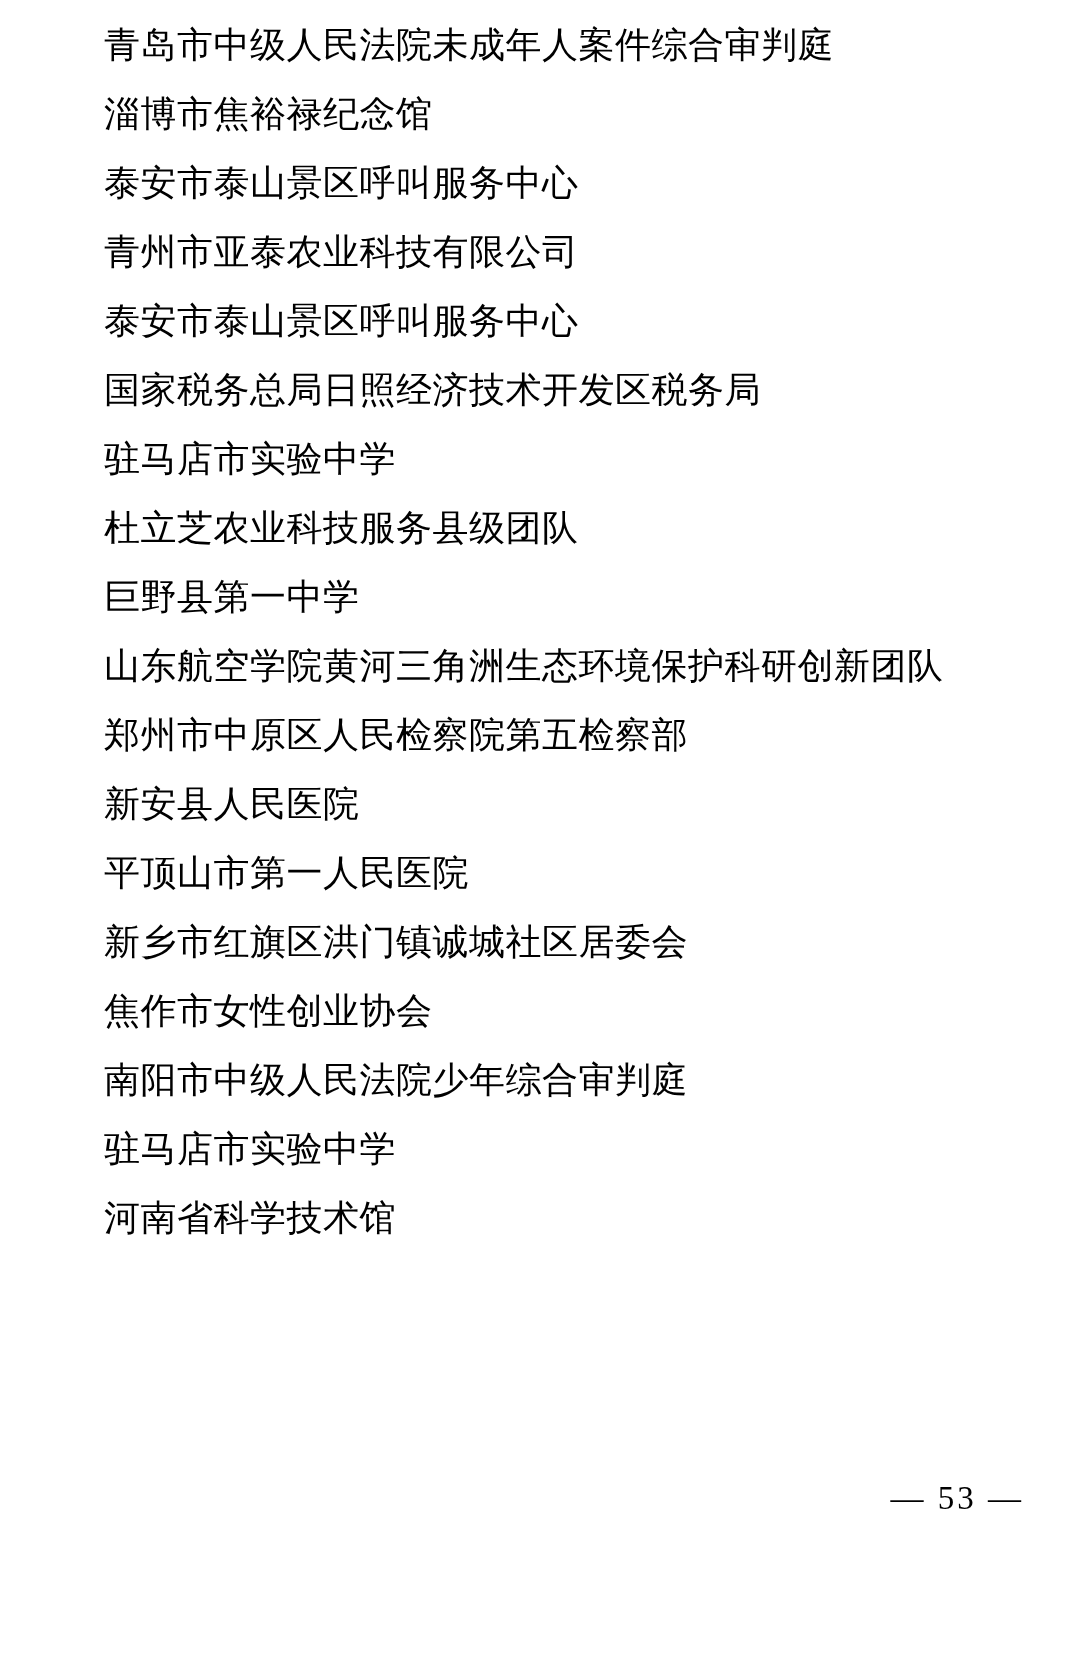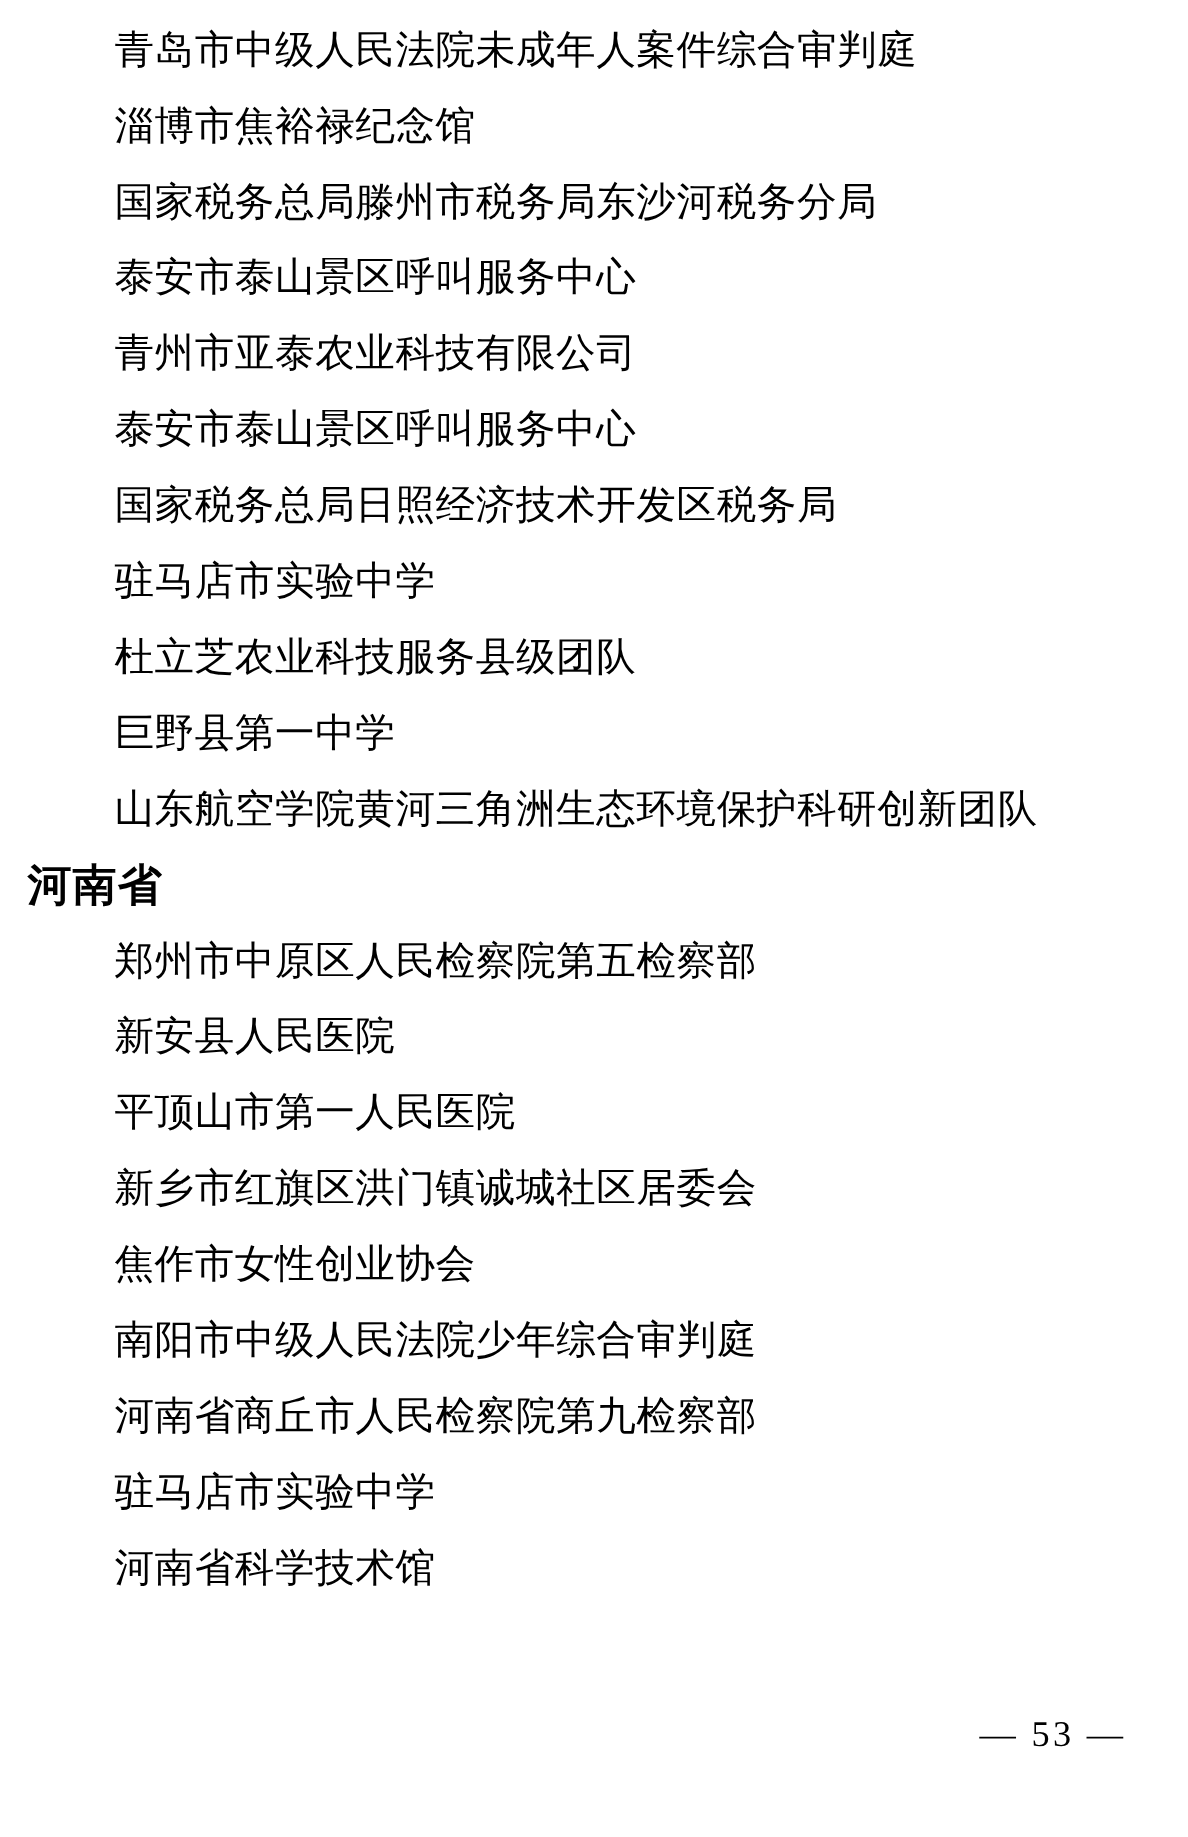--- a/index.html
+++ b/index.html
@@ -27,57 +27,54 @@
   }
   .province-header {
     padding-left: 25px;
     font-size: 40px;
     font-weight: 700;
     font-family: "Liberation Sans", "DejaVu Sans", sans-serif;
     letter-spacing: 1px;
   }
   .page-number {
     position: absolute;
-    top: 1559px;
+    top: 1480px;
     right: 56px;
     font-size: 33px;
     letter-spacing: 3px;
     font-family: "Liberation Serif", "DejaVu Serif", serif;
   }
 </style>
 </head>
 <body>
 
 <div class="page">
   <main class="doc">
 
     <section>
       <div class="line item">青岛市中级人民法院未成年人案件综合审判庭</div>
       <div class="line item">淄博市焦裕禄纪念馆</div>
-      <div class="line item">国家税务总局滕州市税务局东沙河税务分局</div>
       <div class="line item">泰安市泰山景区呼叫服务中心</div>
       <div class="line item">青州市亚泰农业科技有限公司</div>
       <div class="line item">泰安市泰山景区呼叫服务中心</div>
       <div class="line item">国家税务总局日照经济技术开发区税务局</div>
       <div class="line item">驻马店市实验中学</div>
       <div class="line item">杜立芝农业科技服务县级团队</div>
       <div class="line item">巨野县第一中学</div>
       <div class="line item">山东航空学院黄河三角洲生态环境保护科研创新团队</div>
     </section>
 
-    <h2 class="line province-header" style="margin:0;">河南省</h2>
 
     <section>
       <div class="line item">郑州市中原区人民检察院第五检察部</div>
       <div class="line item">新安县人民医院</div>
       <div class="line item">平顶山市第一人民医院</div>
       <div class="line item">新乡市红旗区洪门镇诚城社区居委会</div>
       <div class="line item">焦作市女性创业协会</div>
       <div class="line item">南阳市中级人民法院少年综合审判庭</div>
-      <div class="line item">河南省商丘市人民检察院第九检察部</div>
       <div class="line item">驻马店市实验中学</div>
       <div class="line item">河南省科学技术馆</div>
     </section>
 
   </main>
 
   <div class="page-number">— 53 —</div>
 </div>
 
 </body></html>

